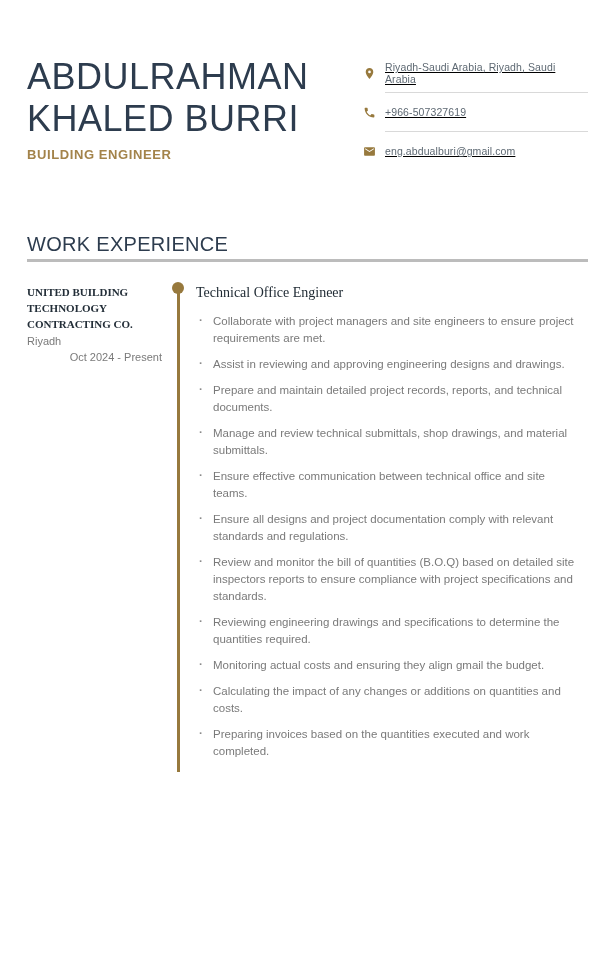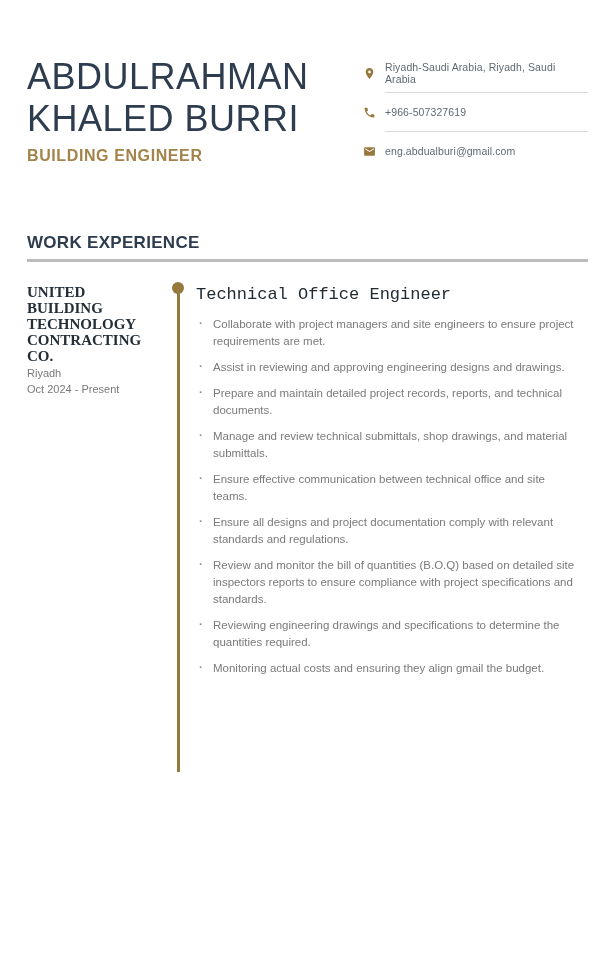--- a/index.html
+++ b/index.html
@@ -33,31 +33,32 @@
     font-size: 36px;
     line-height: 42px;
     font-weight: 300;
     letter-spacing: 0.5px;
     color: var(--navy);
   }
   .job-title {
     position: absolute;
     top: 147px;
     left: 27px;
-    font-size: 16px;
+    font-size: 13px;
     font-weight: 700;
     letter-spacing: 0.6px;
     color: var(--title-gold);
   }
 
   .contact-block {
     position: absolute;
     top: 58px;
     left: 362px;
     width: 226px;
+    text-decoration: underline;
   }
   .contact-row {
     display: flex;
     align-items: center;
     gap: 9px;
     min-height: 30px;
   }
   .cicon {
     width: 14px;
     display: flex;
@@ -75,22 +76,22 @@
     height: 1px;
     background: var(--divider-light);
     margin: 4px 0 4px 23px;
   }
 
   
   .section-title {
     position: absolute;
     top: 233px;
     left: 27px;
-    font-size: 17px;
-    font-weight: 700;
+    font-size: 20px;
+    font-weight: 400;
     letter-spacing: 0.3px;
     color: var(--navy);
   }
   .section-rule {
     position: absolute;
     top: 259px;
     left: 27px;
     width: 561px;
     height: 2.5px;
     background: var(--divider-section);
@@ -99,33 +100,34 @@
   
   .entry-left {
     position: absolute;
     top: 284px;
     left: 27px;
     width: 135px;
   }
   .company {
     font-family: "Liberation Serif", serif;
     font-weight: 700;
-    font-size: 15px;
+    font-size: 11px;
     line-height: 16px;
     color: #232e38;
   }
   .entry-location {
     margin-top: 3px;
     font-size: 11px;
     color: var(--body-gray);
   }
   .entry-dates {
     margin-top: 4px;
     font-size: 11px;
     color: var(--body-gray);
+    text-align: right;
   }
 
   .timeline-dot {
     position: absolute;
     left: 172px;
     top: 282px;
     width: 12px;
     height: 12px;
     border-radius: 50%;
     background: var(--accent-gold);
@@ -139,22 +141,22 @@
     background: var(--accent-gold);
   }
 
   .entry-right {
     position: absolute;
     top: 285px;
     left: 196px;
     width: 380px;
   }
   .role {
-    font-family: Liberation Mono, monospace;
-    font-size: 17px;
+    font-family: Liberation Serif, serif;
+    font-size: 14px;
     color: #202b34;
   }
   .summary {
     margin-top: 10px;
     font-family: "Liberation Serif", serif;
     font-weight: 700;
     font-size: 13px;
     line-height: 21px;
     color: var(--summary-gray);
   }
@@ -246,17 +248,19 @@
         <li>Ensure all designs and project documentation comply with relevant standards and regulations.</li>
 
         <li>Review and monitor the bill of quantities (B.O.Q) based on detailed site inspectors reports to ensure compliance with project specifications and standards.</li>
 
         <li>Reviewing engineering drawings and specifications to determine the quantities required.</li>
 
 
 
         <li>Monitoring actual costs and ensuring they align gmail the budget.</li>
 
-
+        <li>Calculating the impact of any changes or additions on quantities and costs.</li>
+
+        <li>Preparing invoices based on the quantities executed and work completed.</li>
       </ul>
   </div>
 
 </div>
 
 </body></html>

